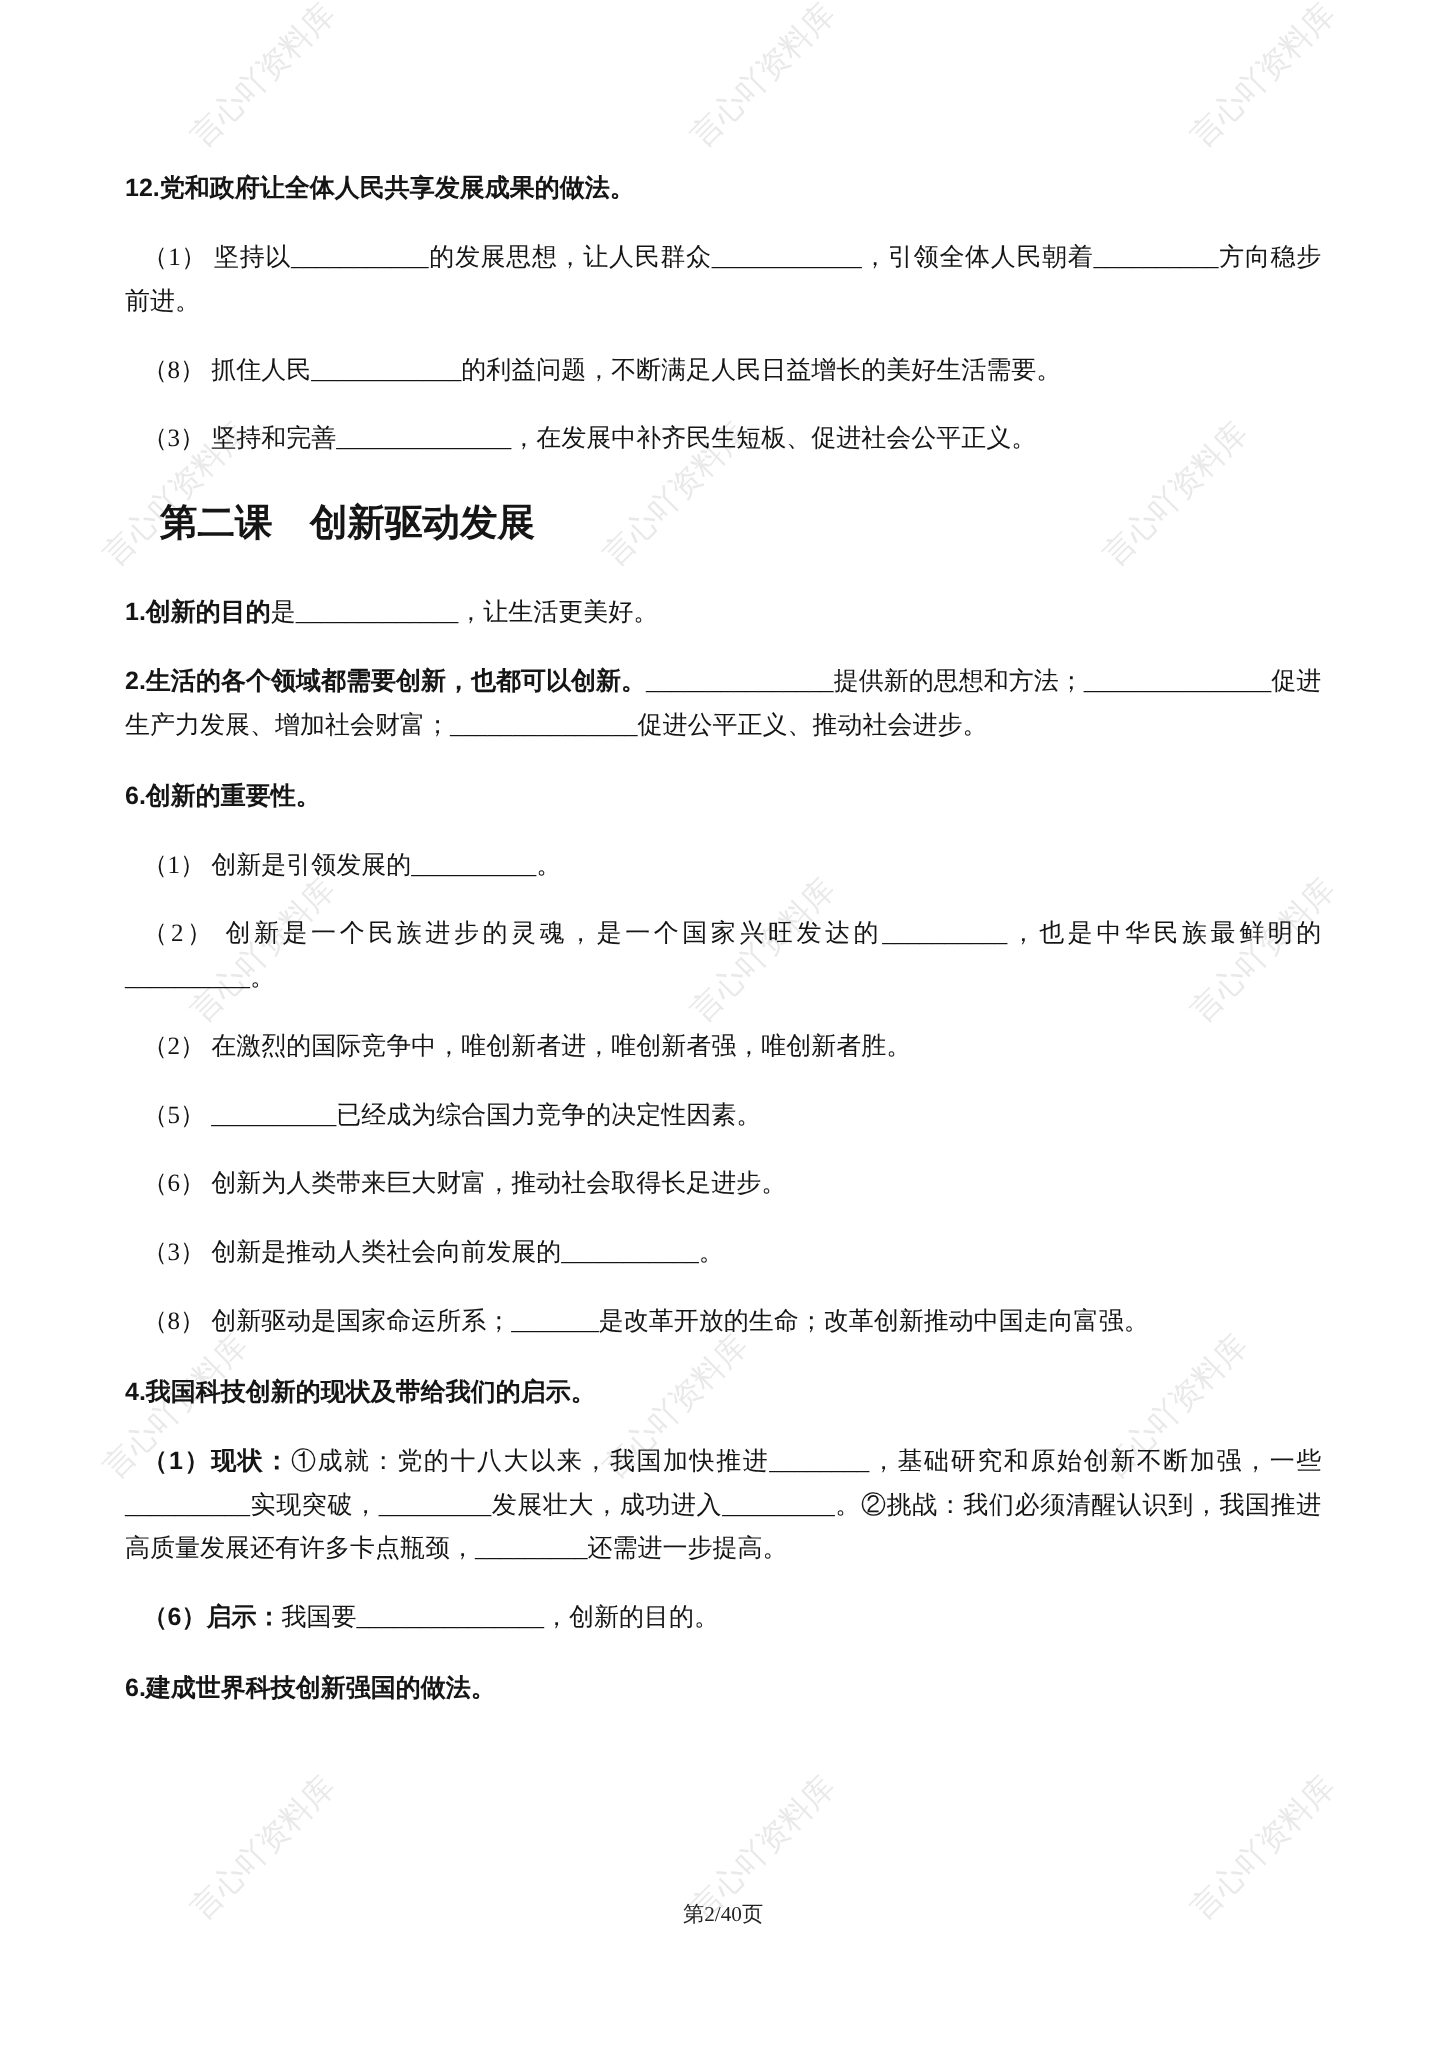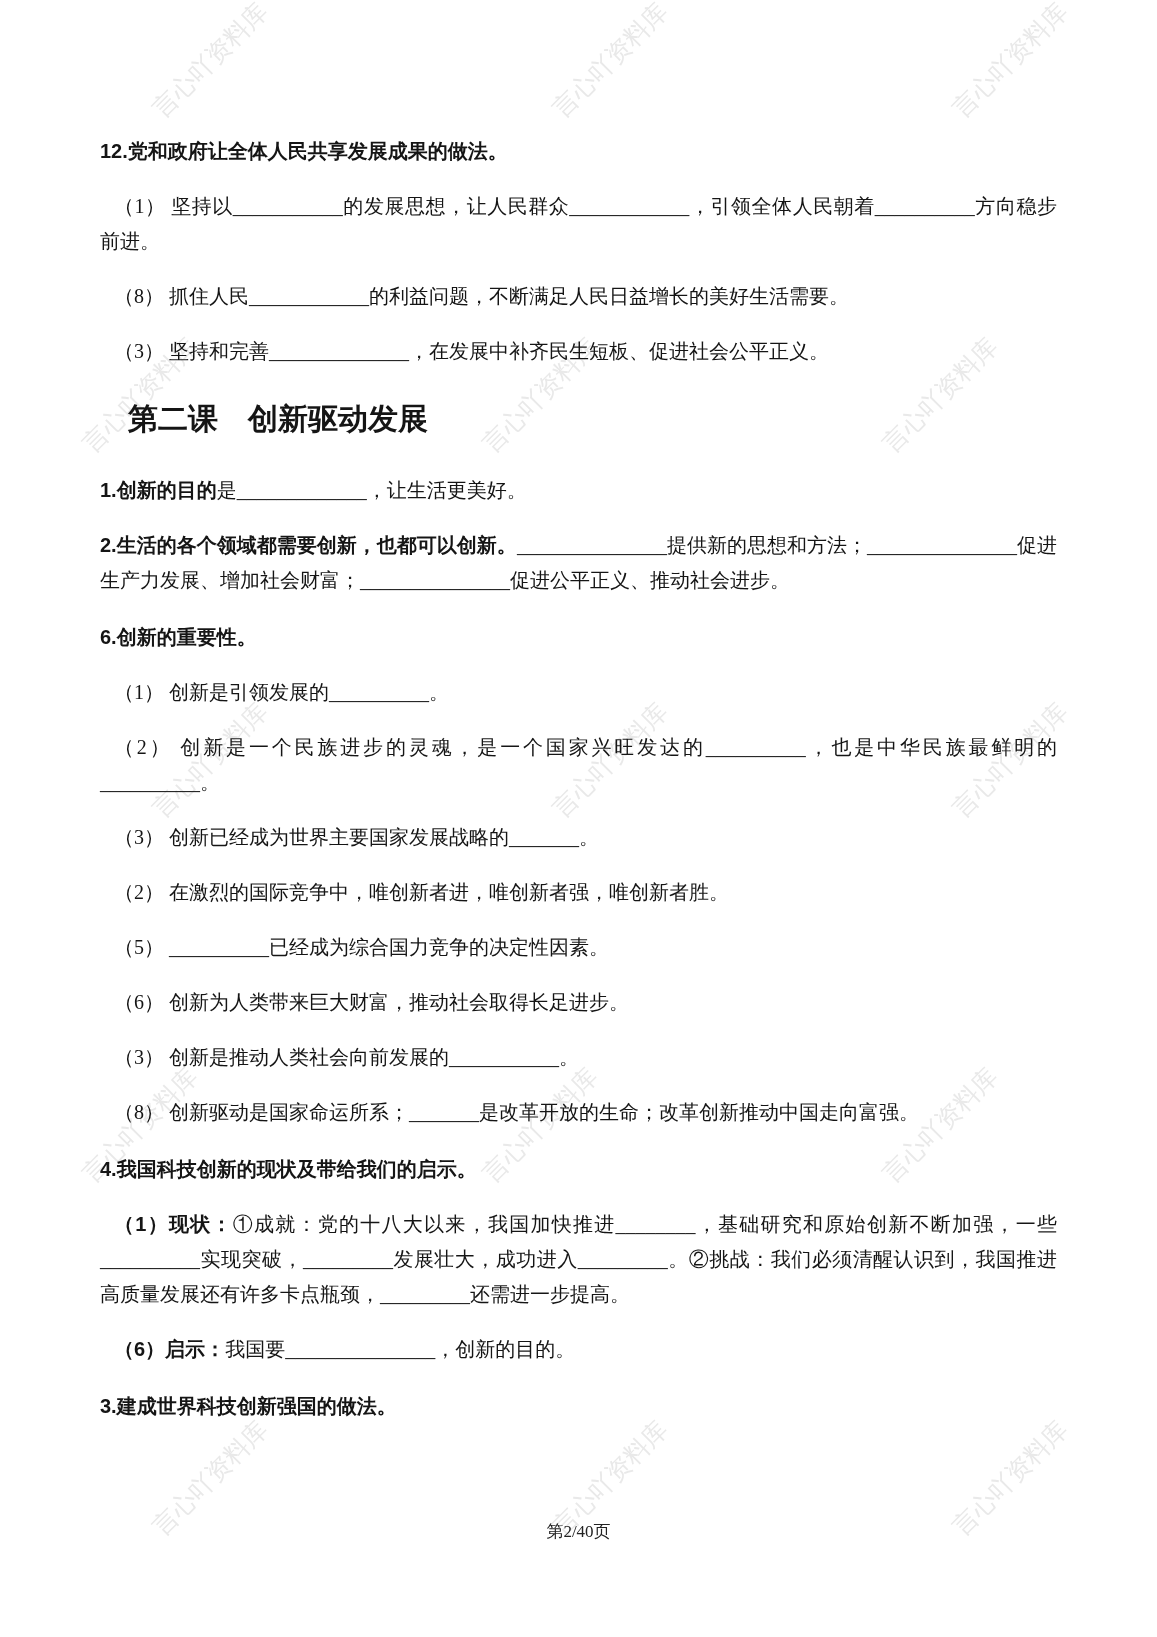--- a/index.html
+++ b/index.html
@@ -43,27 +43,26 @@
       <div class="block heading"><span class="bold">12.党和政府让全体人民共享发展成果的做法。</span></div>
       <div class="block list-item"><span>（1） 坚持以___________的发展思想，让人民群众____________，引领全体人民朝着__________方向稳步前进。</span></div>
       <div class="block list-item"><span>（8） 抓住人民____________的利益问题，不断满足人民日益增长的美好生活需要。</span></div>
       <div class="block list-item"><span>（3） 坚持和完善______________，在发展中补齐民生短板、促进社会公平正义。</span></div>
       <div class="block title"><span class="bold">第二课　创新驱动发展</span></div>
       <div class="block para"><span class="bold">1.创新的目的</span><span>是_____________，让生活更美好。</span></div>
       <div class="block para"><span class="bold">2.生活的各个领域都需要创新，也都可以创新。</span><span>_______________提供新的思想和方法；_______________促进生产力发展、增加社会财富；_______________促进公平正义、推动社会进步。</span></div>
       <div class="block heading"><span class="bold">6.创新的重要性。</span></div>
       <div class="block list-item"><span>（1） 创新是引领发展的__________。</span></div>
       <div class="block list-item"><span>（2） 创新是一个民族进步的灵魂，是一个国家兴旺发达的__________，也是中华民族最鲜明的__________。</span></div>
-      <div class="block list-item"><span>（3） 创新已经成为世界主要国家发展战略的_______。</span></div>
       <div class="block list-item"><span>（2） 在激烈的国际竞争中，唯创新者进，唯创新者强，唯创新者胜。</span></div>
       <div class="block list-item"><span>（5） __________已经成为综合国力竞争的决定性因素。</span></div>
       <div class="block list-item"><span>（6） 创新为人类带来巨大财富，推动社会取得长足进步。</span></div>
       <div class="block list-item"><span>（3） 创新是推动人类社会向前发展的___________。</span></div>
       <div class="block list-item"><span>（8） 创新驱动是国家命运所系；_______是改革开放的生命；改革创新推动中国走向富强。</span></div>
       <div class="block heading"><span class="bold">4.我国科技创新的现状及带给我们的启示。</span></div>
       <div class="block list-item"><span class="bold">（1）现状：</span><span>①成就：党的十八大以来，我国加快推进________，基础研究和原始创新不断加强，一些__________实现突破，_________发展壮大，成功进入_________。②挑战：我们必须清醒认识到，我国推进高质量发展还有许多卡点瓶颈，_________还需进一步提高。</span></div>
       <div class="block list-item"><span class="bold">（6）启示：</span><span>我国要_______________，创新的目的。</span></div>
-      <div class="block heading"><span class="bold">3.建成世界科技创新强国的做法。</span></div>
+      <div class="block heading"><span class="bold">6.建成世界科技创新强国的做法。</span></div>
     </div>
   <div class="footer">
     <span>第2/40页</span>
   </div>
 </div>
 
 </body></html>

